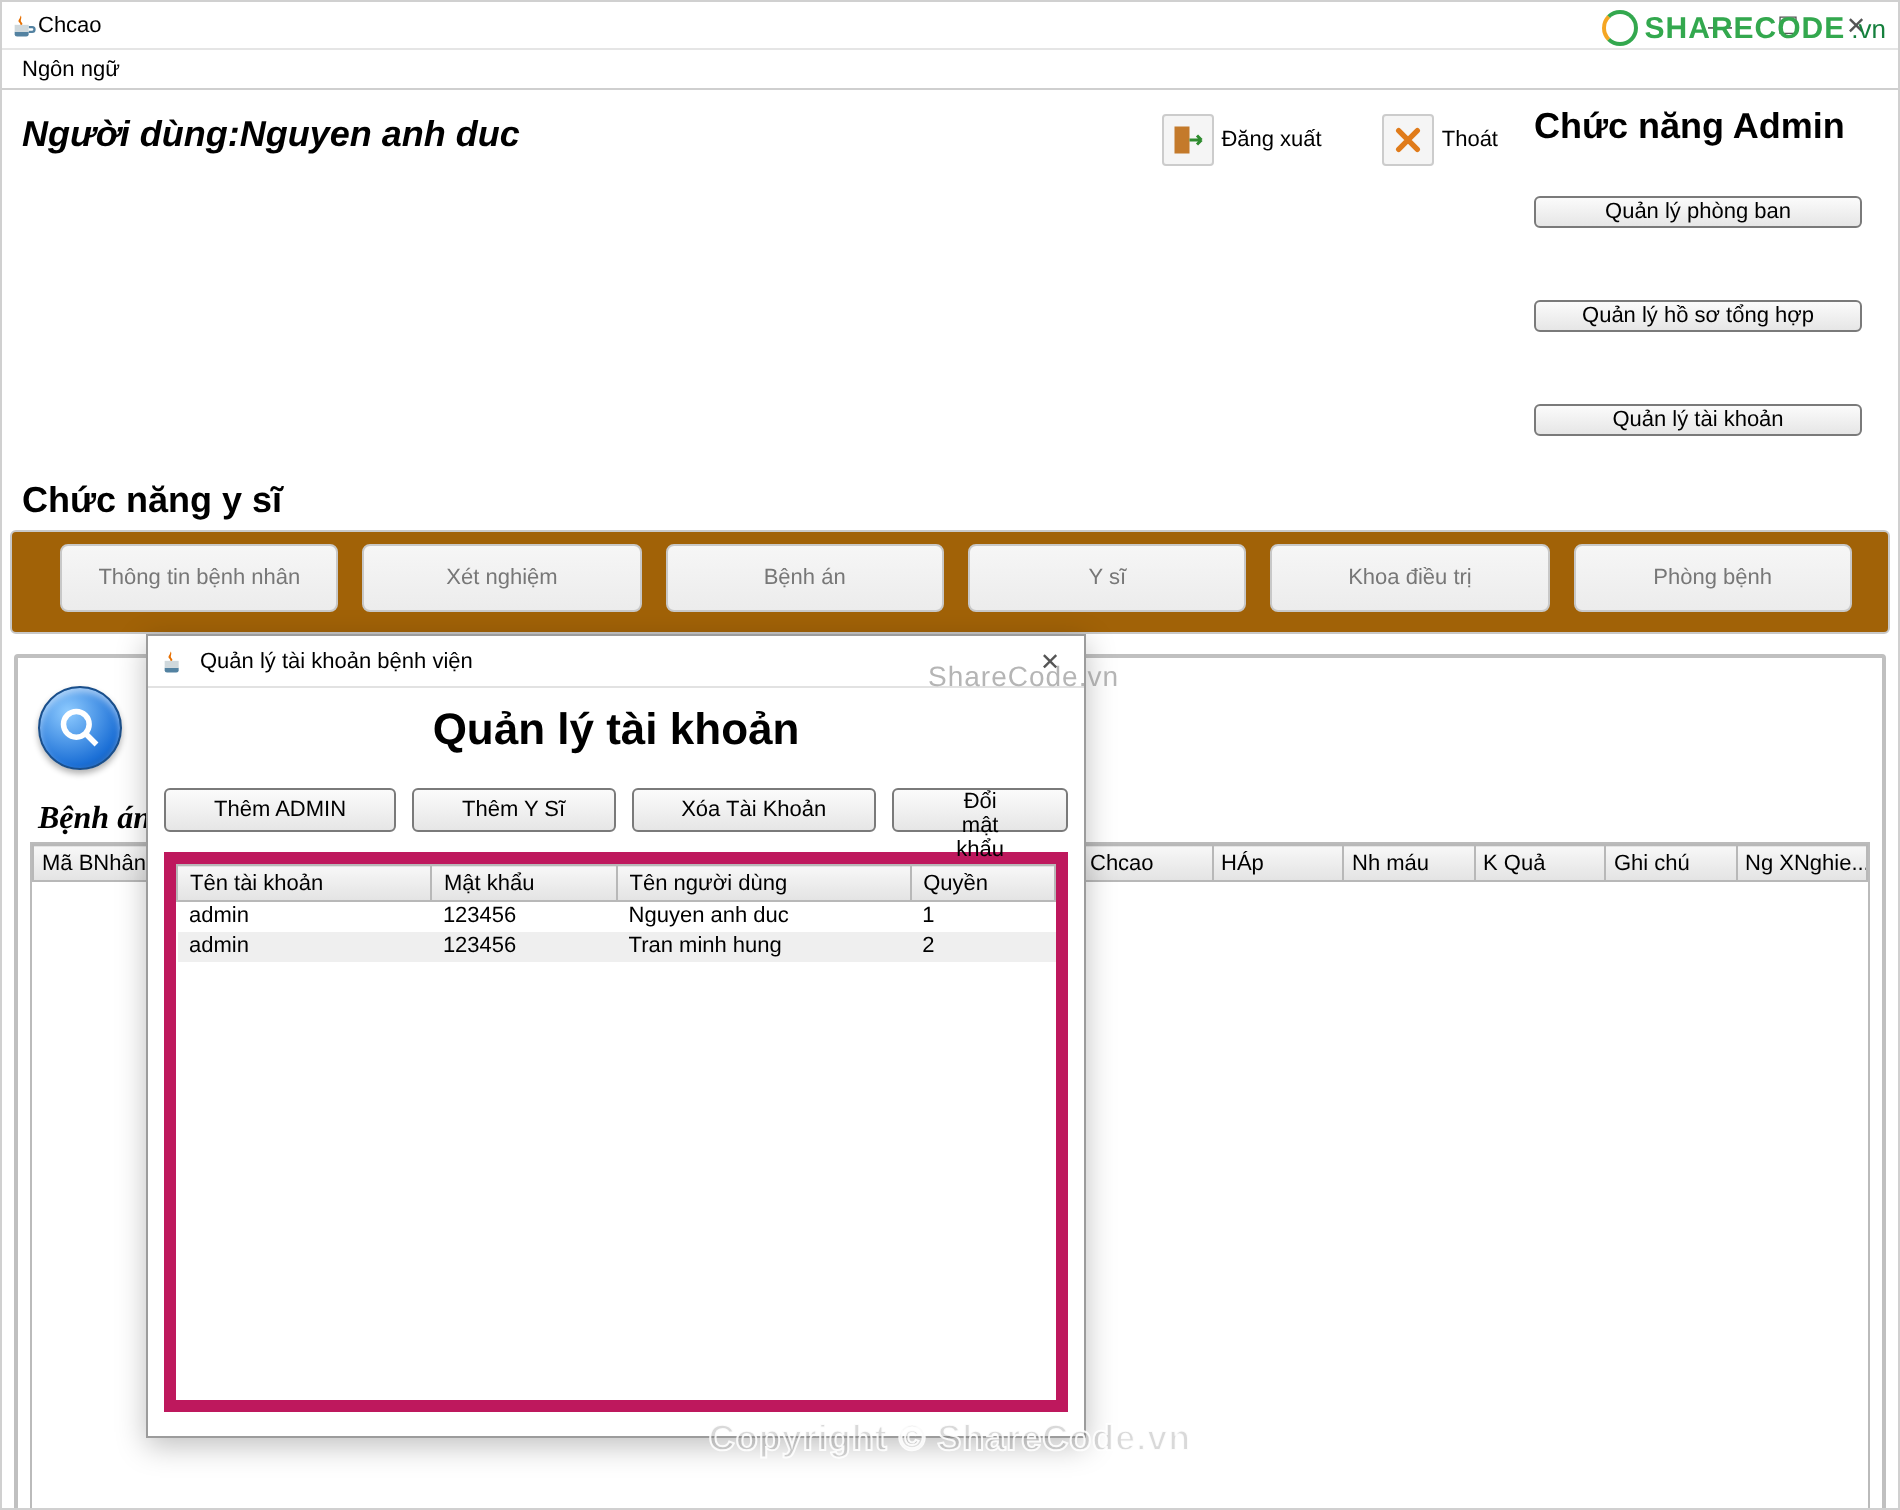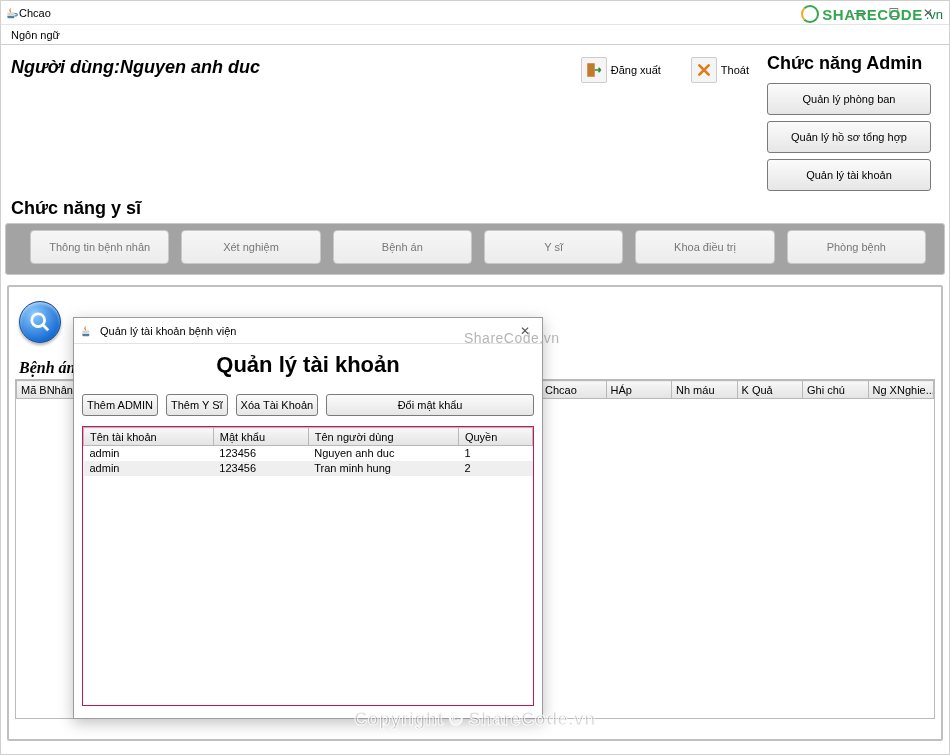--- a/index.html
+++ b/index.html
@@ -90,42 +90,42 @@
     align-items:stretch;
     padding: 2px 8px 0 8px;
     width:180px;
   }
   .admin-header {
     font: bold 18px Arial, sans-serif;
     white-space: nowrap;
     margin-bottom: 6px;
   }
   .admin-btn {
-    margin: 3px 0;
-    height:32px;
+    margin: 18px 0;
+    height:16px;
     font-size:11px;
     border: 1px solid #7a7a7a;
     background: linear-gradient(#fbfbfb,#e6e6e6);
     border-radius:3px;
     cursor:pointer;
   }
 
   
   .doctor-title {
     font: bold 18px Arial, sans-serif;
     padding: 4px 10px 4px 10px;
   }
   .doctor-row {
     display:flex;
     gap:12px;
     padding: 6px 18px 10px 24px;
     border: 1px solid #c8c8c8;
     margin: 0 4px;
     border-radius:3px;
-    background:#a3a3a3;
+    background:#a16207;
   }
   .doctor-btn {
     flex:1;
     height:34px;
     font-size:11px;
     color:#777;
     background: linear-gradient(#f6f6f6,#ececec);
     border:1px solid #c8c8c8;
     border-radius:4px;
   }
@@ -211,27 +211,27 @@
     gap:8px;
     padding: 4px 8px 10px 8px;
   }
   .dlg-btn {
     font-size:11px;
     height:22px;
     border:1px solid #7a7a7a;
     background: linear-gradient(#fbfbfb,#e6e6e6);
     border-radius:3px;
     cursor:pointer;
-    padding: 0 4px;
+    padding: 0 24px;
   }
   .dlg-btn.wide { flex:1; }
 
   .dlg-table-wrap {
     margin: 0 8px 8px 8px;
-    border:1px solid #be185d;
+    border:6px solid #be185d;
     height: 280px;
     overflow:hidden;
     background:#fff;
   }
   table.dlg-grid {
     width:100%;
     border-collapse: collapse;
     font-size:11px;
   }
   table.dlg-grid th {

